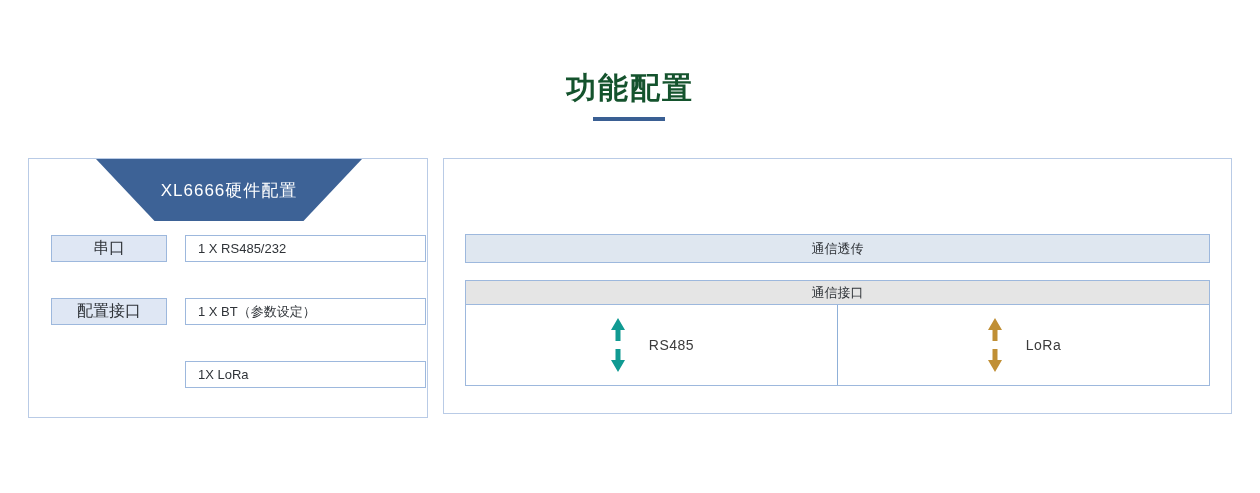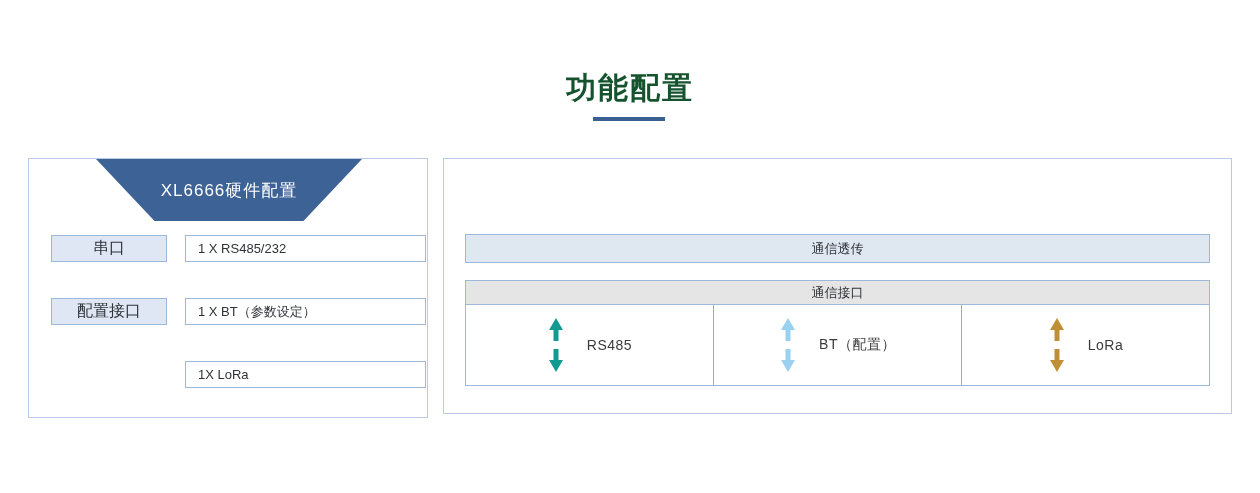--- a/index.html
+++ b/index.html
@@ -214,27 +214,20 @@
   <div class="cells">
 
     <div class="cell">
       <svg class="arrow-icon" viewBox="0 0 18 56">
         <polygon points="9,1 16,13 11.5,13 11.5,24 6.5,24 6.5,13 2,13" fill="#109a92"></polygon>
         <polygon points="9,55 16,43 11.5,43 11.5,32 6.5,32 6.5,43 2,43" fill="#109a92"></polygon>
       </svg>
       <span class="cell-label">RS485</span>
     </div>
 
-    <div class="cell">
-      <svg class="arrow-icon" viewBox="0 0 18 56">
-        <polygon points="9,1 16,13 11.5,13 11.5,24 6.5,24 6.5,13 2,13" fill="#9ad0f0"></polygon>
-        <polygon points="9,55 16,43 11.5,43 11.5,32 6.5,32 6.5,43 2,43" fill="#9ad0f0"></polygon>
-      </svg>
-      <span class="cell-label">BT（配置）</span>
-    </div>
 
     <div class="cell">
       <svg class="arrow-icon" viewBox="0 0 18 56">
         <polygon points="9,1 16,13 11.5,13 11.5,24 6.5,24 6.5,13 2,13" fill="#c08f35"></polygon>
         <polygon points="9,55 16,43 11.5,43 11.5,32 6.5,32 6.5,43 2,43" fill="#c08f35"></polygon>
       </svg>
       <span class="cell-label">LoRa</span>
     </div>
 
   </div>

